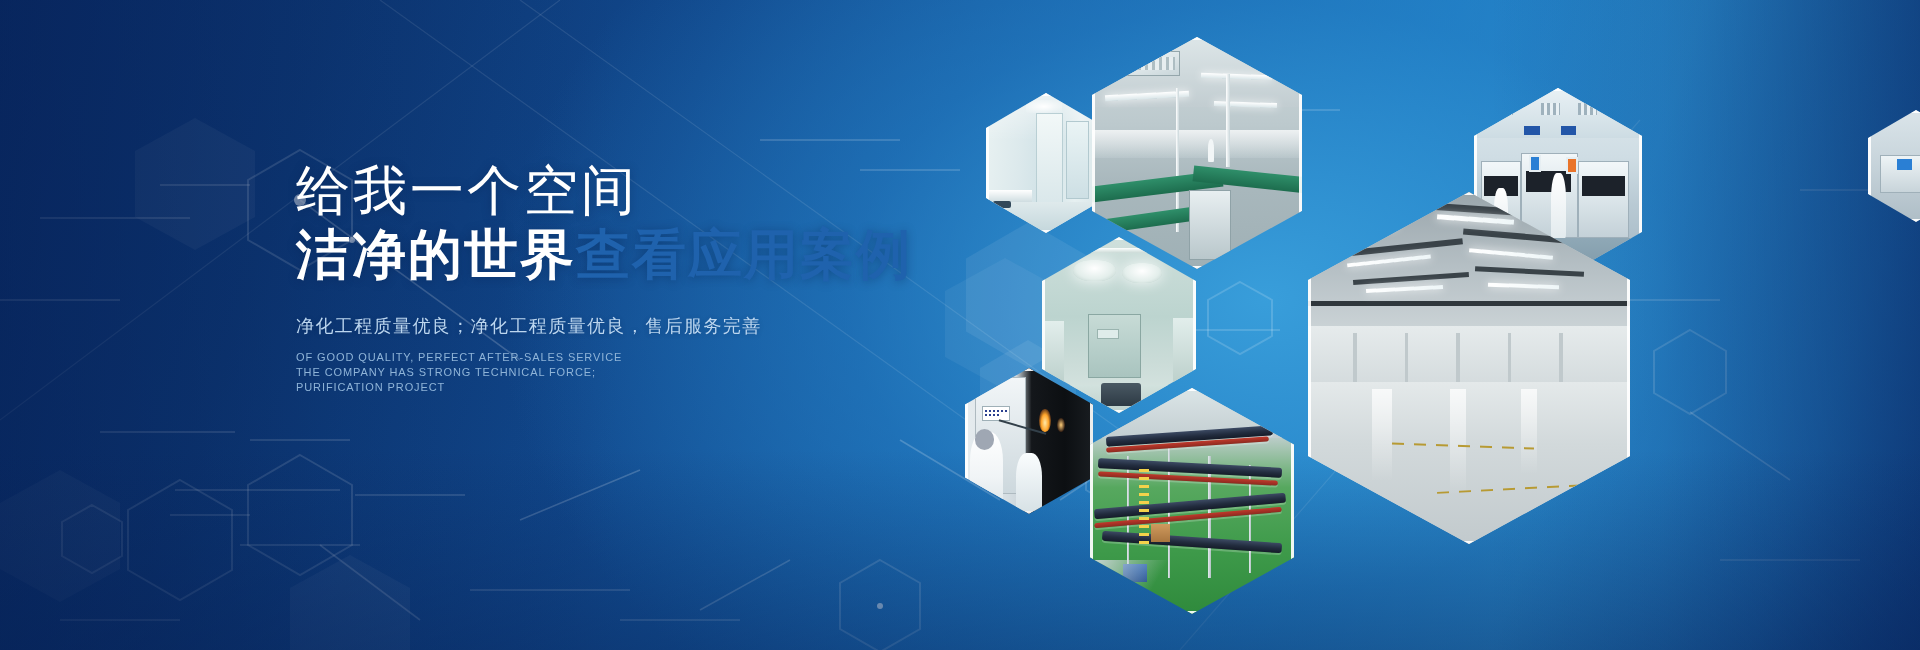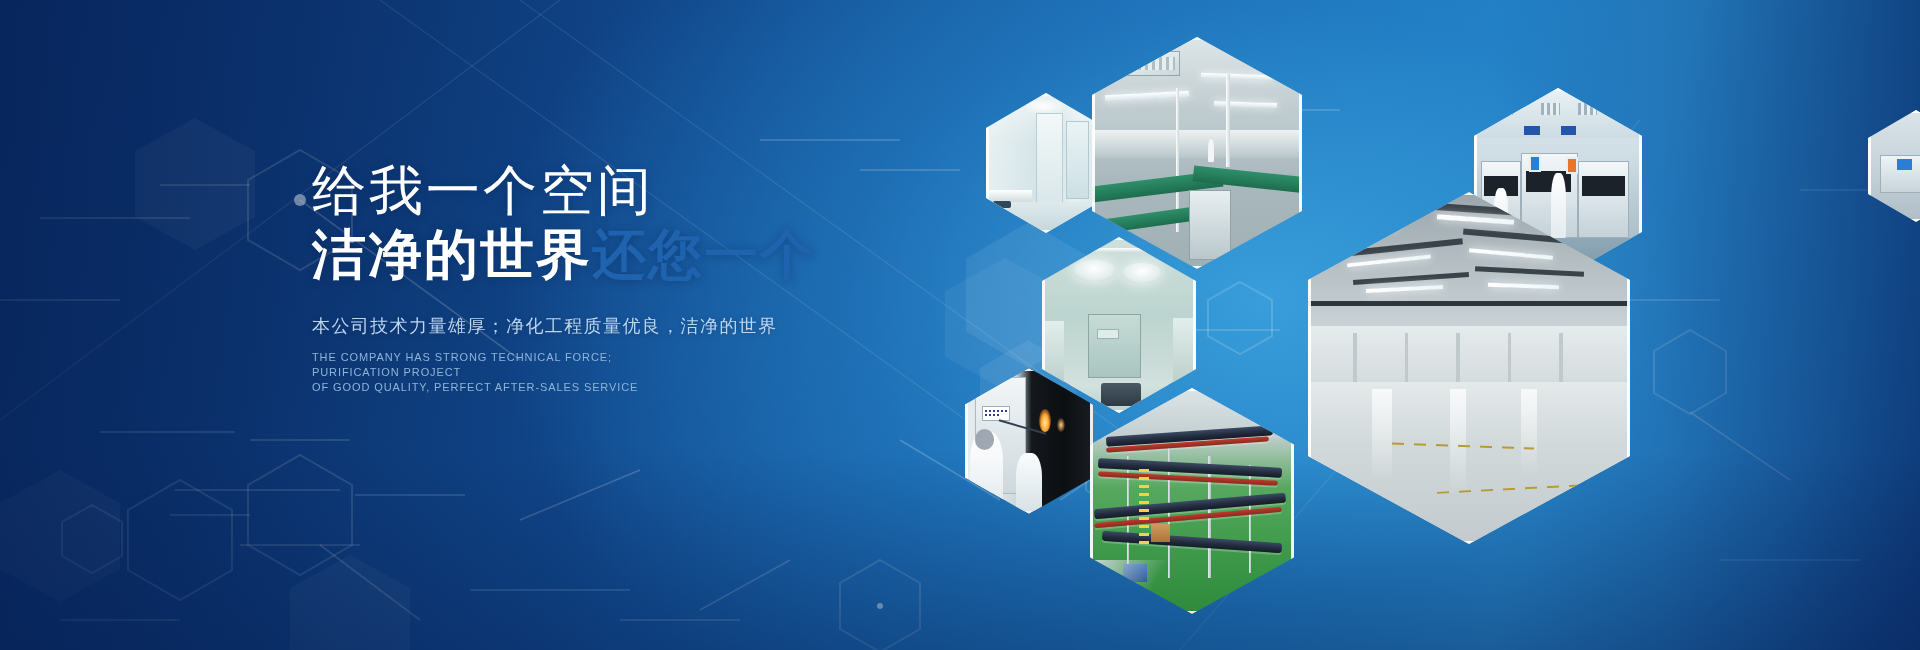--- a/index.html
+++ b/index.html
@@ -30,21 +30,21 @@
     pointer-events:none;
   }
   .vignette-b {
     position:absolute; left:0; bottom:0; width:100%; height:200px;
     background:linear-gradient(0deg, rgba(6,32,84,0.42) 0%, rgba(6,32,84,0) 100%);
     pointer-events:none;
   }
 
   
   .copy {
-    position:absolute; left:296px; top:158px; width:640px;margin-left:16px;
+    position:absolute; left:296px; top:158px; width:640px;
   }
   .h-line1 {
     font-size:54px; line-height:64px; color:#ffffff;
     font-weight:400; letter-spacing:3px;
     text-shadow:0 1px 10px rgba(3,30,72,0.35);
   }
   .h-line2 {
     font-size:54px; line-height:64px; font-weight:bold;
     letter-spacing:2px; white-space:nowrap;
     text-shadow:0 1px 10px rgba(3,30,72,0.35);
@@ -488,25 +488,25 @@
           <div class="dash" style="left:40%; top:84%; width:46%; transform:rotate(-3deg);"></div>
         </div>
       </div>
     </div>
   </div>
 
   <div class="copy">
     <div class="h-line1">给我一个空间</div>
 
     <div class="h-line2">
-      <span class="white">洁净的世界</span><span class="accent">还您一个</span>
-    </div>
-
-    <div class="sub-cn">本公司技术力量雄厚；净化工程质量优良，洁净的世界</div>
+      <span class="white">洁净的世界</span><span class="accent">查看应用案例</span>
+    </div>
+
+    <div class="sub-cn">净化工程质量优良；净化工程质量优良，售后服务完善</div>
 
     <div class="sub-en">
+      <div>OF GOOD QUALITY, PERFECT AFTER-SALES SERVICE</div>
       <div>THE COMPANY HAS STRONG TECHNICAL FORCE; PURIFICATION PROJECT</div>
-      <div>OF GOOD QUALITY, PERFECT AFTER-SALES SERVICE</div>
     </div>
 
   </div>
 
 </div>
 
 </body></html>

